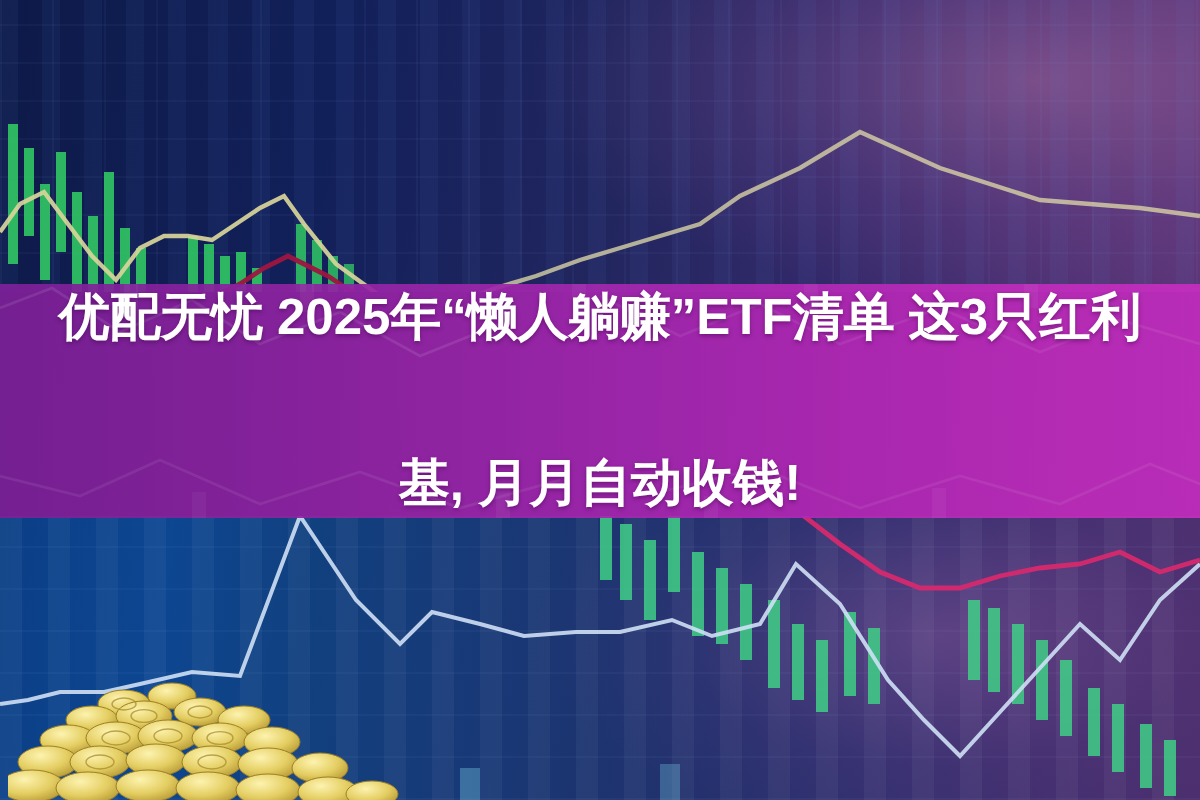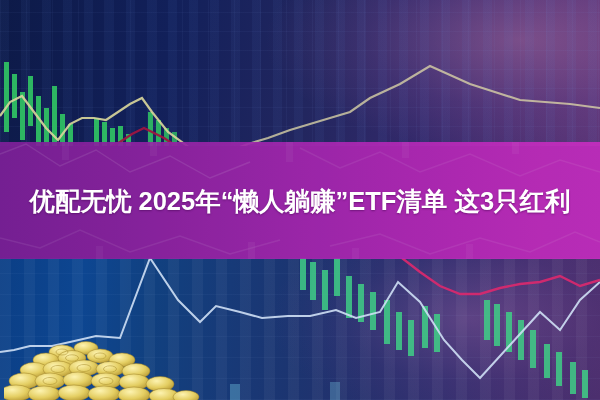--- a/index.html
+++ b/index.html
@@ -63,21 +63,21 @@
     position:absolute; left:0; top:142px; width:600px; height:117px;
     background:linear-gradient(91deg, #7d2099 0%, #8a229f 18%, #9a26a9 38%, #ab28b3 58%, #b92ab9 76%, #c22dbd 90%, #c62ec0 100%);
     opacity:0.93;
     overflow:hidden;
   }
   .banner-lines { position:absolute; inset:0; opacity:0.30; }
 
   .title-wrap {
     position:absolute; left:0; top:142px; width:600px; height:117px;
     display:flex; flex-direction:column;
-    align-items:center; justify-content:center;
+    align-items:center; justify-content:space-between;
     gap:2px;
   }
   .title-line {
     color:#ffffff;
     font-weight:bold;
     font-size:25.5px;
     line-height:34px;
     letter-spacing:0px;
     white-space:nowrap;
     text-shadow:0 1px 2px rgba(60,0,70,0.45);
@@ -215,15 +215,16 @@
         <rect x="96" y="104" width="7" height="13"></rect>
         <rect x="248" y="100" width="7" height="17"></rect>
         <rect x="352" y="106" width="7" height="11"></rect>
         <rect x="466" y="102" width="7" height="15"></rect>
       </g>
     </svg>
   </div>
 
   <div class="title-wrap">
     <div class="title-line l1">优配无忧 2025年“懒人躺赚”ETF清单 这3只红利</div>
+    <div class="title-line l2">基, 月月自动收钱!</div>
   </div>
 
 </div>
 
 </body></html>

